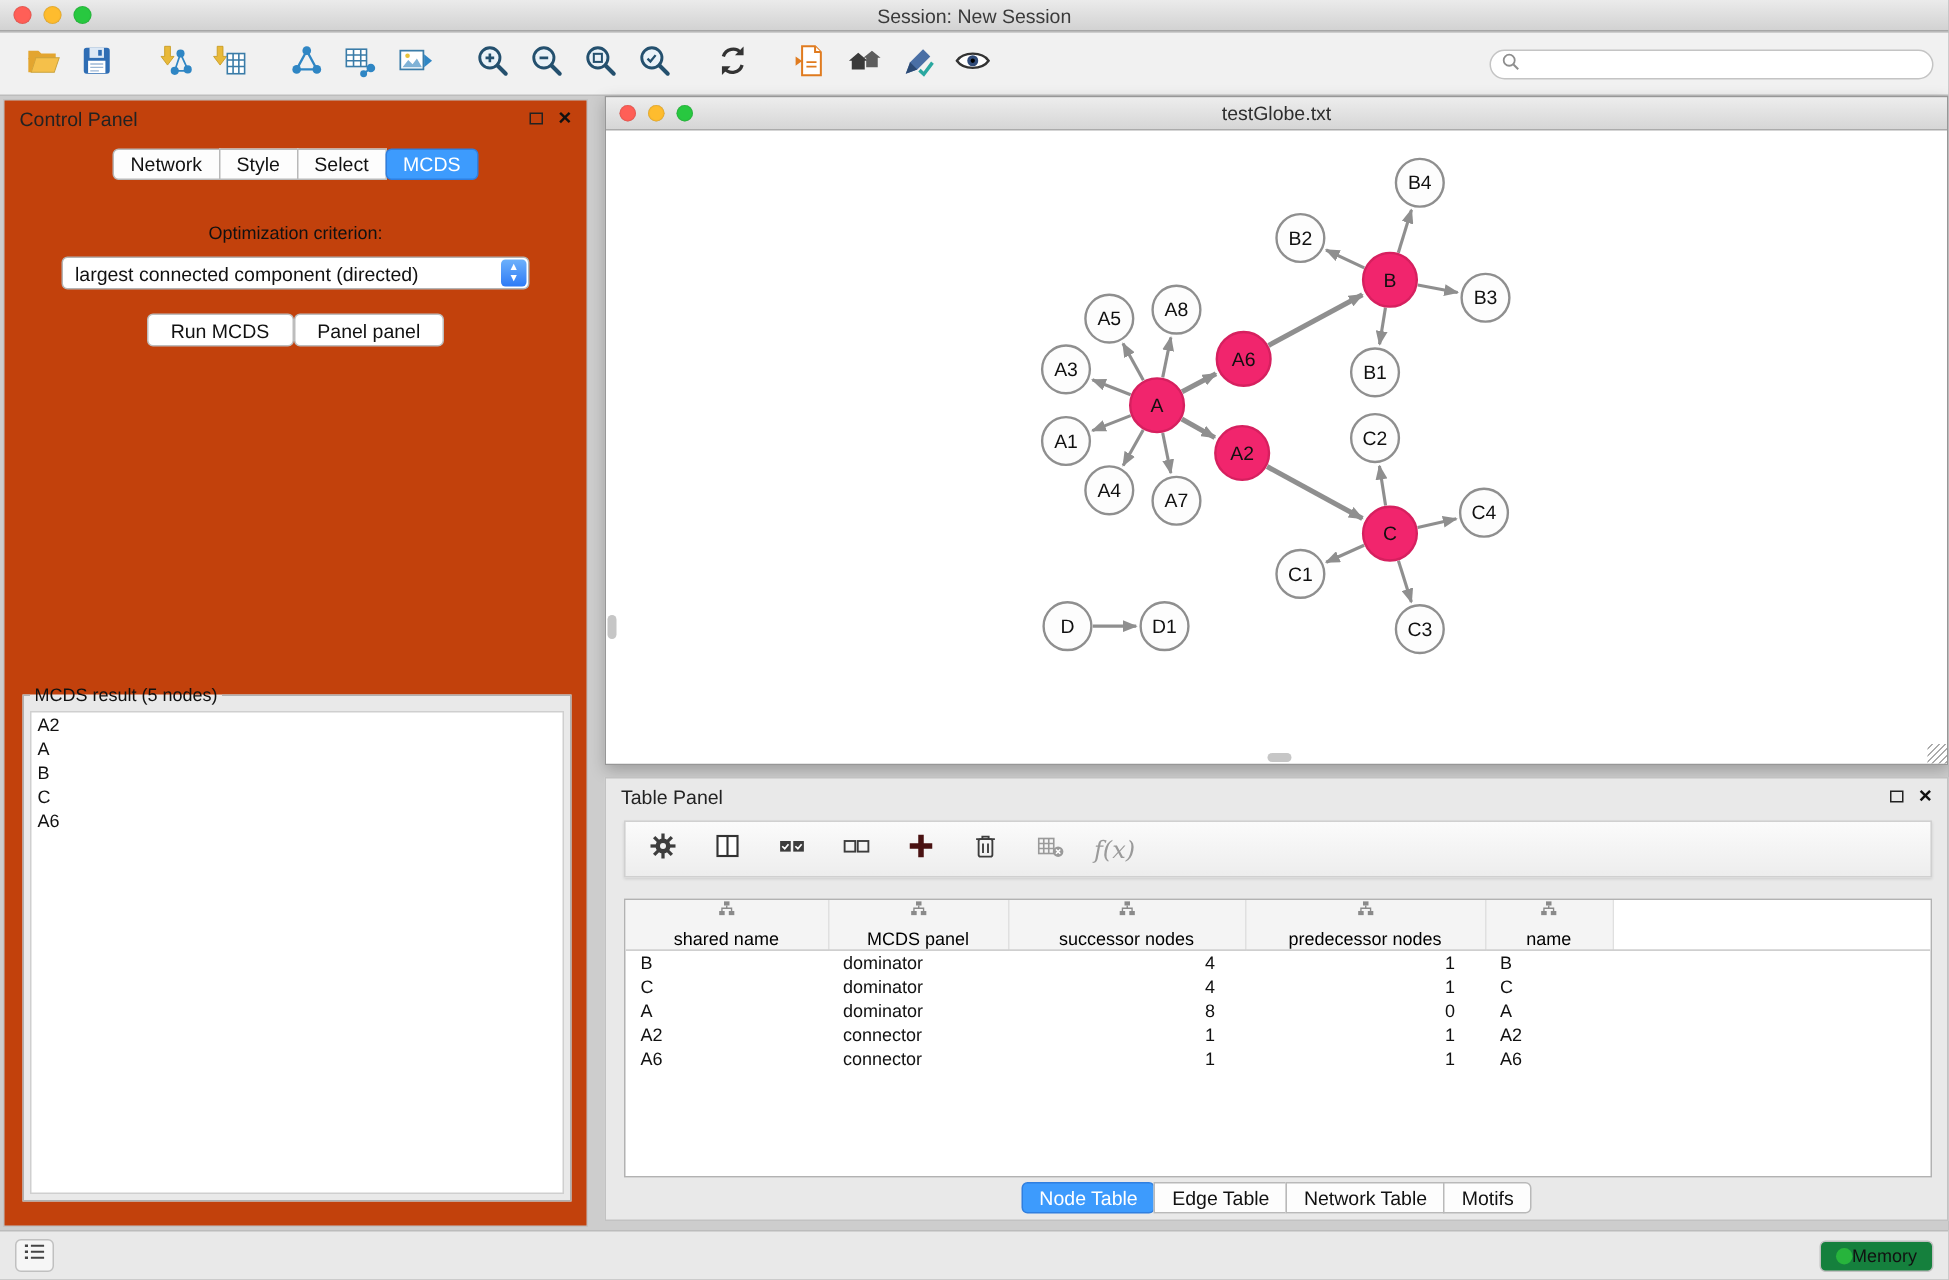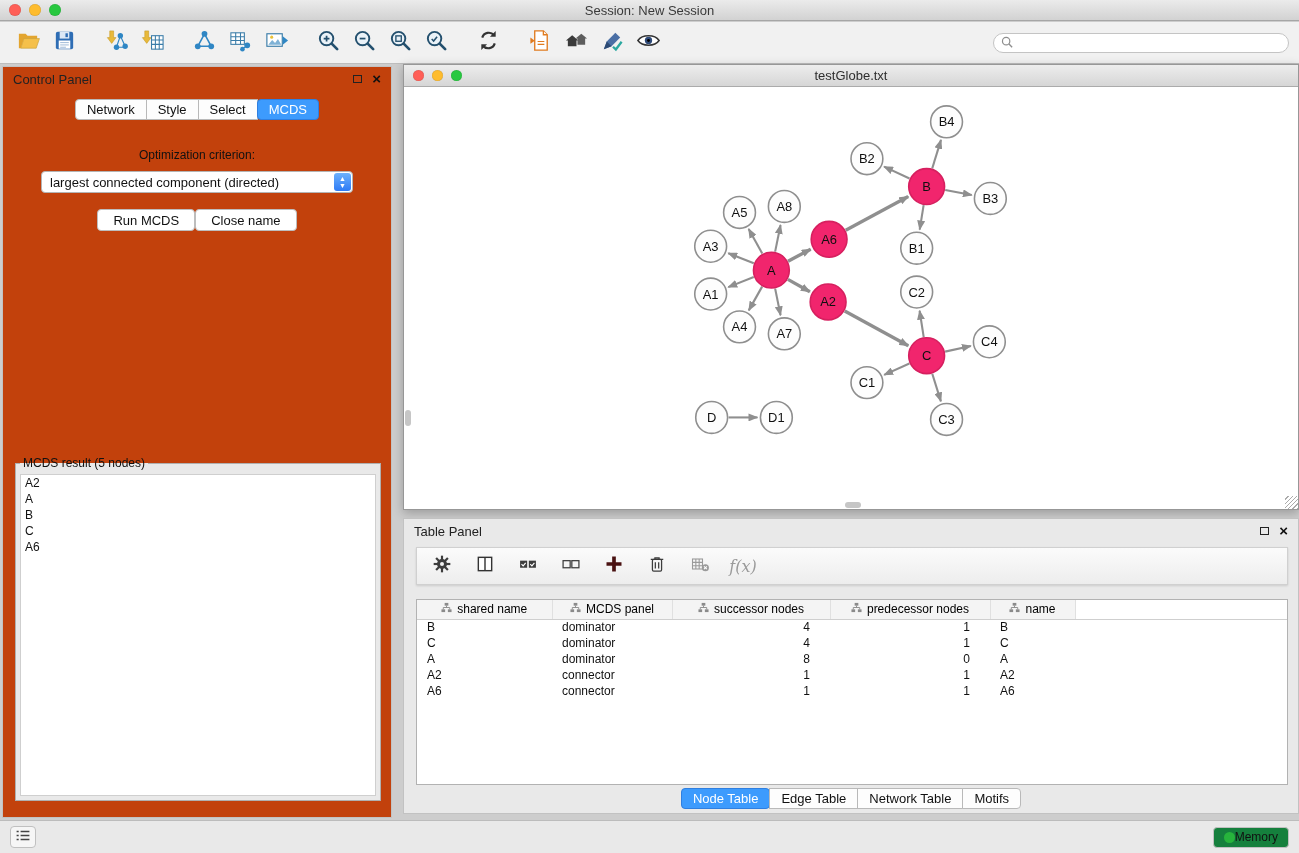--- a/index.html
+++ b/index.html
@@ -73,21 +73,21 @@
     gap:17px; padding:0 12px; }
   .tp-tool { width:26px; height:26px; display:flex; align-items:center; justify-content:center; }
   .tp-tool svg { width:20px; height:20px; }
   .fx { font-family:"DejaVu Serif", serif; font-style:italic; font-size:16px; color:#9a9a9a; }
   .tp-table-wrap { position:absolute; left:12px; right:10px; top:80px; bottom:28px; background:#fff;
     border:1px solid #b2b2b2; overflow:hidden; }
   table { width:100%; border-collapse:collapse; table-layout:fixed; font-size:12px; }
   thead th { background:#f4f4f4; border-right:1px solid #e0e0e0; border-bottom:1px solid #cfcfcf;
     height:19px; font-weight:normal; font-size:12px; padding:0; }
   th.filler { background:#fff; border-right:none; }
-  .th-inner { display:flex; align-items:center; justify-content:center; gap:5px; }
+  .th-inner { display:flex; align-items:center; justify-content:center; gap:5px;flex-direction:column; }
   tbody td { height:16px; padding:0 10px; color:#111; overflow:hidden; white-space:nowrap; }
   td.num { text-align:right; padding-right:20px; }
   .tp-tabs { position:absolute; left:0; right:0; bottom:4px; display:flex; justify-content:center; }
 
   
   .statusbar { position:absolute; left:0; right:0; bottom:0; height:33px; background:#e9e9e9;
     border-top:1px solid #bcbcbc; display:flex; align-items:center; padding:0 10px; }
   .sb-list-btn { width:26px; height:22px; background:#f6f6f6; border:1px solid #c0c0c0; border-radius:4px;
     display:flex; align-items:center; justify-content:center; }
   .memory-btn { margin-left:auto; height:21px; display:flex; align-items:center; gap:0;
@@ -267,21 +267,21 @@
     <div class="opt-label">Optimization criterion:</div>
     <div class="dropdown">
       <span>largest connected component (directed)</span>
       <span class="stepper">
           <span>▲</span>
           <span>▼</span>
         </span>
     </div>
     <div class="btn-row">
       <button class="btn">Run MCDS</button>
-      <button class="btn">Close name</button>
+      <button class="btn">Panel panel</button>
     </div>
     <fieldset class="result-box">
       <legend>MCDS result (5 nodes)</legend>
       <div class="result-list" id="result-list">
           <div class="result-item">A2</div>
           <div class="result-item">A</div>
           <div class="result-item">B</div>
           <div class="result-item">C</div>
           <div class="result-item">A6</div>
         </div>

